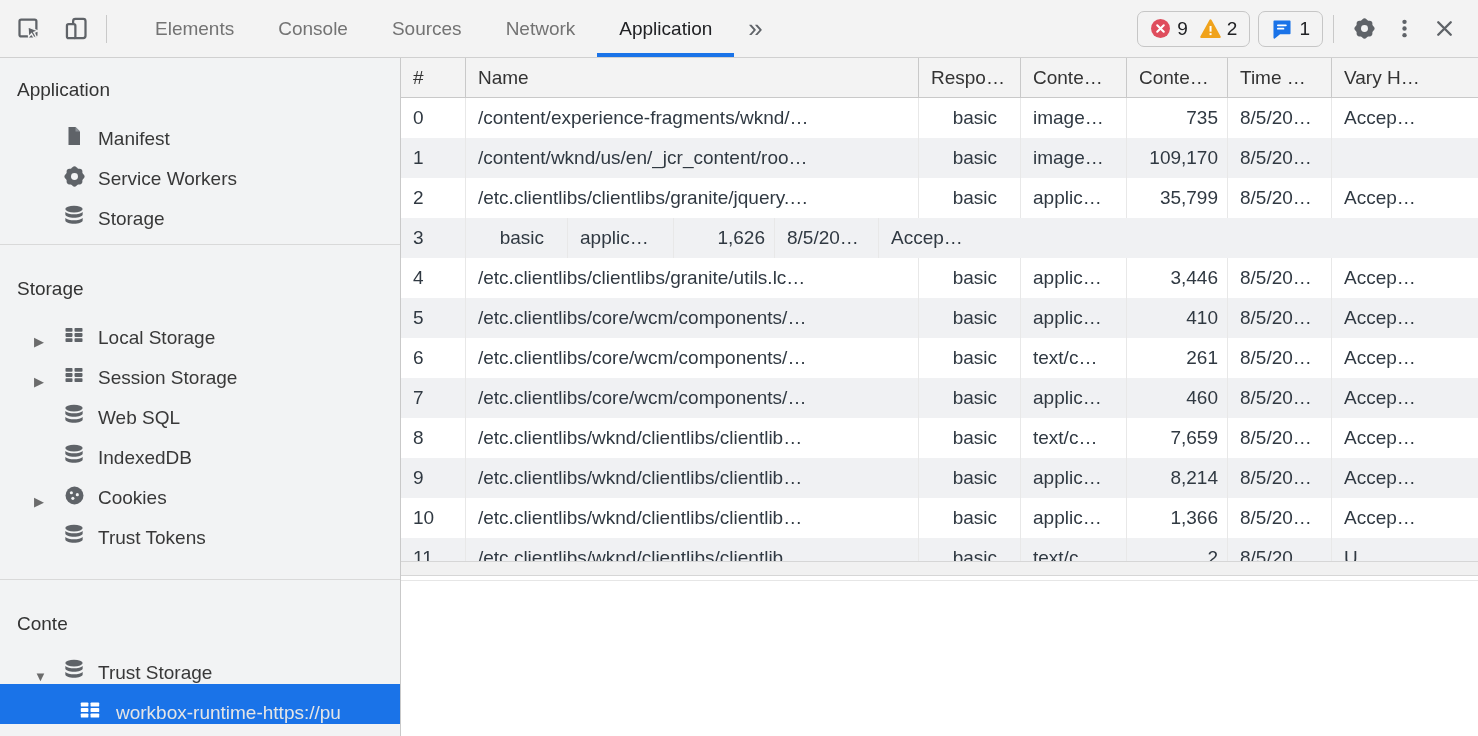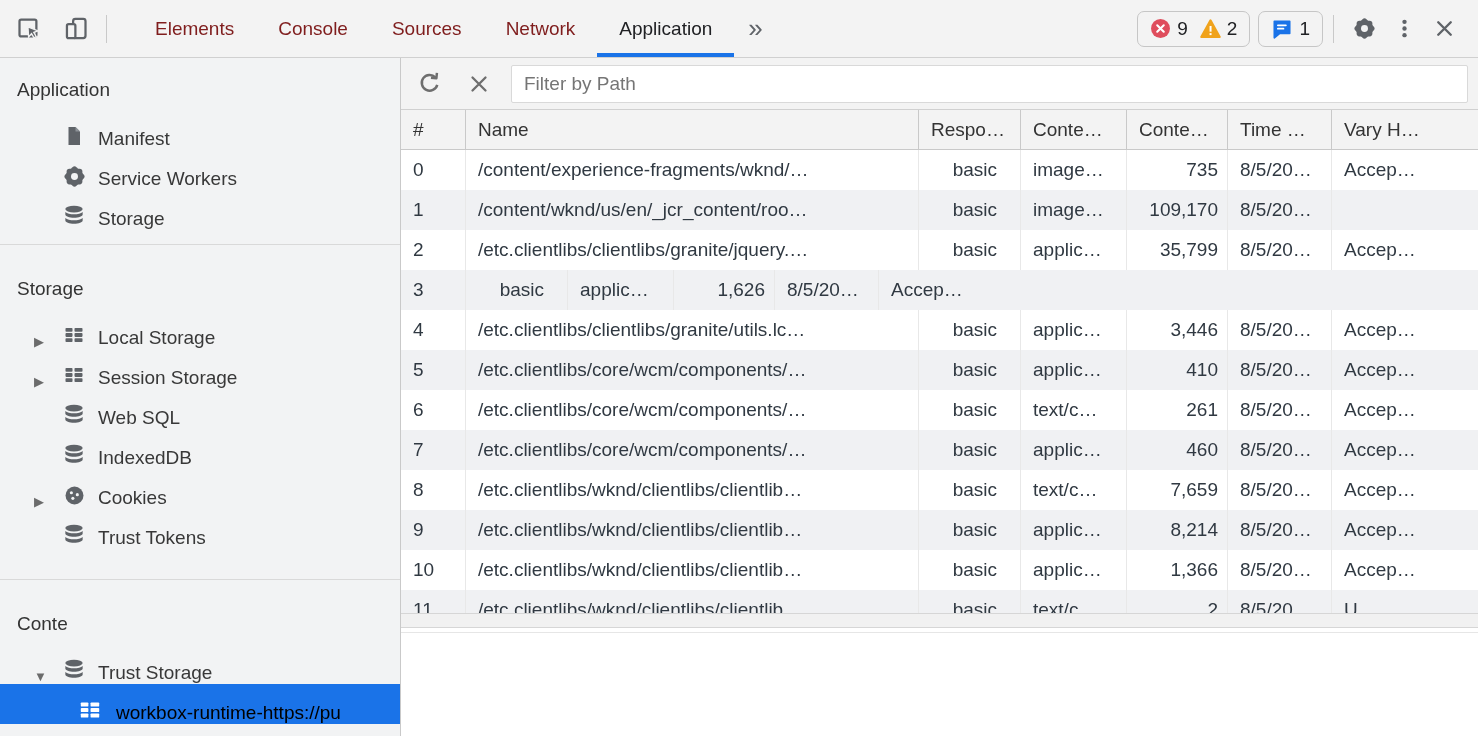--- a/index.html
+++ b/index.html
@@ -6,21 +6,21 @@
   html,body { width:1478px; height:736px; overflow:hidden; }
   body { font-family:"Liberation Sans", sans-serif; color:#303942; background:#fff; font-size:19px; }
 
   #app { width:1478px; height:736px; display:flex; flex-direction:column; }
 
   
   .tabbar { height:58px; background:#f3f3f3; border-bottom:1px solid #d0d0d0; display:flex; align-items:center; flex:0 0 58px; }
   .tb-icon { width:40px; height:40px; display:flex; align-items:center; justify-content:center; margin-left:8px; }
   .tb-sep { width:1px; height:28px; background:#c9c9c9; margin:0 10px; }
   .tabs { display:flex; height:100%; margin-left:16px; }
-  .tab { height:100%; display:flex; align-items:center; padding:0 22px; color:#7f1d1d; border-bottom:4px solid transparent; padding-top:4px; cursor:default; }
+  .tab { height:100%; display:flex; align-items:center; padding:0 22px; color:#737373; border-bottom:4px solid transparent; padding-top:4px; cursor:default; }
   .tab.active { border-bottom-color:#1a73e8; color:#202124; }
   .more-tabs { color:#5f6368; font-size:26px; padding:0 14px; display:flex; align-items:center; }
   .tb-right { margin-left:auto; display:flex; align-items:center; margin-right:14px; }
   .badge-box { display:flex; align-items:center; gap:12px; border:1px solid #c6c6c6; border-radius:7px; height:36px; padding:0 12px; }
   .badge-box + .badge-box { margin-left:8px; }
   .badge { display:flex; align-items:center; gap:6px; color:#202124; }
   .tb-btn { width:40px; height:40px; display:flex; align-items:center; justify-content:center; }
 
   
   .split { flex:1; display:flex; min-height:0; }
@@ -28,21 +28,21 @@
   
   .sidebar { width:401px; flex:0 0 401px; background:#f2f3f4; border-right:1px solid #c9c9c9; overflow:hidden; }
   .sec { border-bottom:1px solid #d9d9d9; padding:12px 0 14px 0; }
   .sec.sec2 { padding-top:24px; padding-bottom:30px; }
   .sec.sec3 { padding-top:24px; border-bottom:none; padding-bottom:0; }
   .sec-title { height:40px; display:flex; align-items:center; padding-left:17px; color:#333; }
   .s-item { height:40px; display:flex; align-items:flex-end; padding-left:34px; color:#383838; white-space:nowrap; }
   .s-item .arrow { width:26px; font-size:13px; color:#6b6b6b; flex:0 0 26px; }
   .s-item .sp { width:26px; flex:0 0 26px; }
   .s-item .icn { width:28px; height:28px; margin-right:10px; flex:0 0 28px; display:flex; align-items:center; justify-content:center; }
-  .s-item.selected { background:#1a73e8; color:#000000; padding-left:76px; }
+  .s-item.selected { background:#1a73e8; color:#e5e5e5; padding-left:76px; }
   .s-item.selected .icn { margin-right:12px; }
 
   
   .main { flex:1; display:flex; flex-direction:column; min-width:0; background:#fff; }
   .ftoolbar { height:52px; flex:0 0 52px; background:#f3f3f3; border-bottom:1px solid #d0d0d0; display:flex; align-items:center; }
   .ft-btn { width:44px; height:44px; display:flex; align-items:center; justify-content:center; margin-left:6px; }
   .filter-input { flex:1; height:38px; margin:0 10px 0 10px; border:1px solid #d9d9d9; background:#fff; font-family:"Liberation Sans",sans-serif; font-size:19px; color:#303942; padding:0 12px; border-radius:2px; outline:none; }
   .filter-input::placeholder { color:#757575; }
 
   
@@ -324,34 +324,20 @@
                 </g>
               </svg>
           </span>
           <span class="lbl">Application Cache</span>
         </div>
       </div>
     </aside>
 
     <div class="main">
 
-      <div class="ftoolbar">
-        <div class="ft-btn">
-          <svg width="27" height="27" viewBox="0 0 24 24" fill="none">
-            <path d="M18.9 13.2a7 7 0 1 1-1.7-6.7" stroke="#6e6e6e" stroke-width="2.2"></path>
-            <path d="M18.6 2.6l-.5 4.8-4.8-.5" stroke="#6e6e6e" stroke-width="2.2" stroke-linejoin="round"></path>
-          </svg>
-        </div>
-        <div class="ft-btn">
-          <svg width="24" height="24" viewBox="0 0 24 24">
-            <path d="M5.5 5.5l13 13M18.5 5.5l-13 13" stroke="#6e6e6e" stroke-width="2.3" stroke-linecap="round"></path>
-          </svg>
-        </div>
-        <input class="filter-input" type="text" value="" placeholder="Filter by Path" style="">
-      </div>
 
       <div class="grid-header">
           <div class="hcell c0">#</div>
           <div class="hcell c1">Name</div>
           <div class="hcell c2">Respo…</div>
           <div class="hcell c3">Conte…</div>
           <div class="hcell c4">Conte…</div>
           <div class="hcell c5">Time …</div>
           <div class="hcell c6">Vary H…</div>
         </div>

